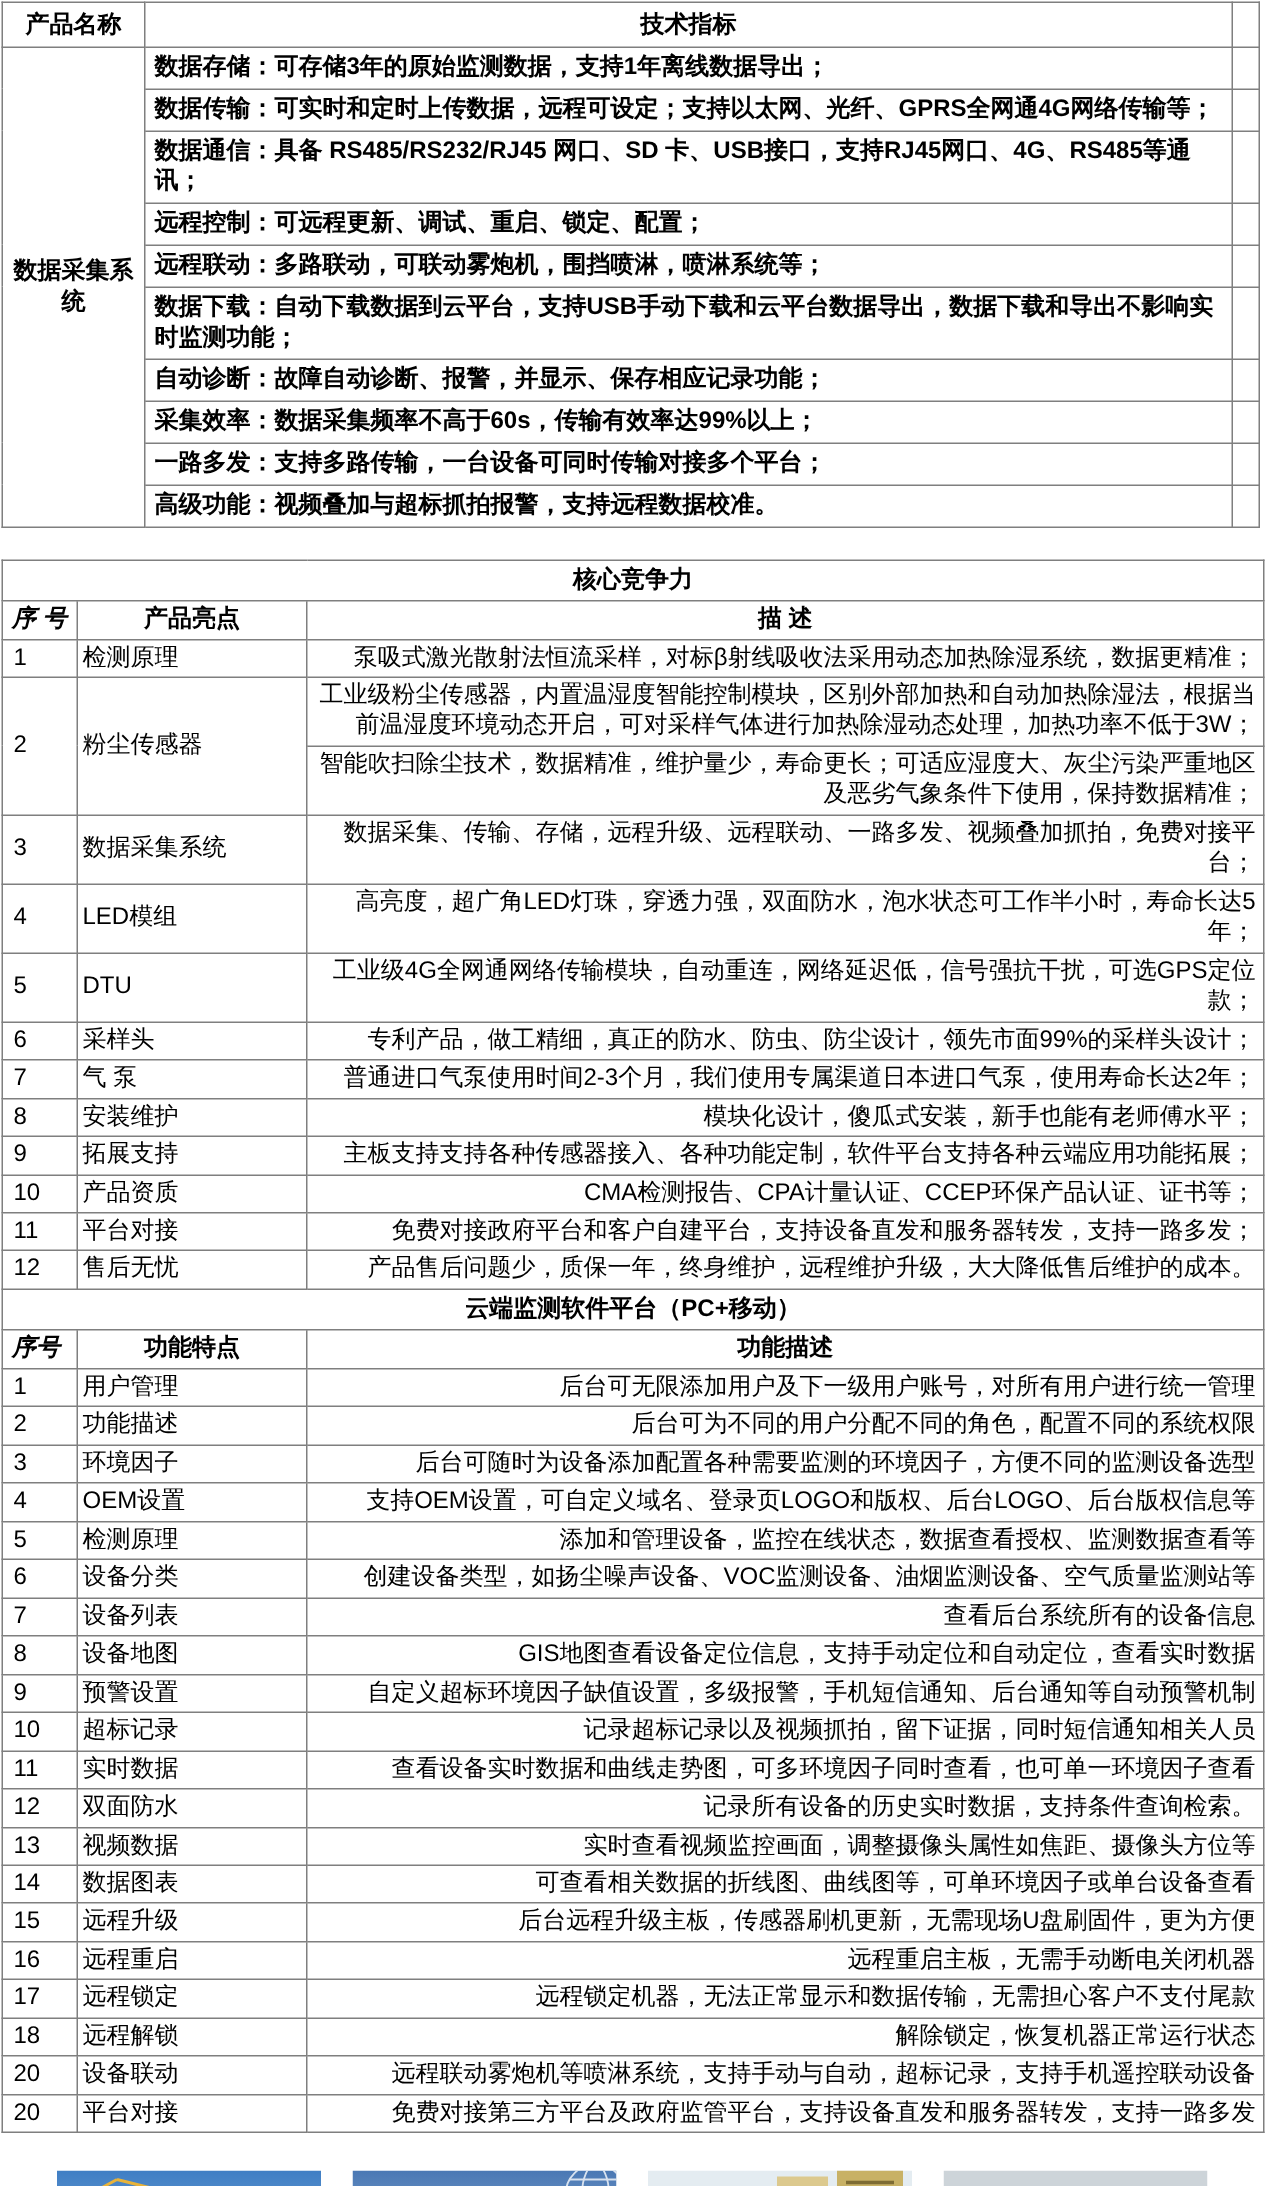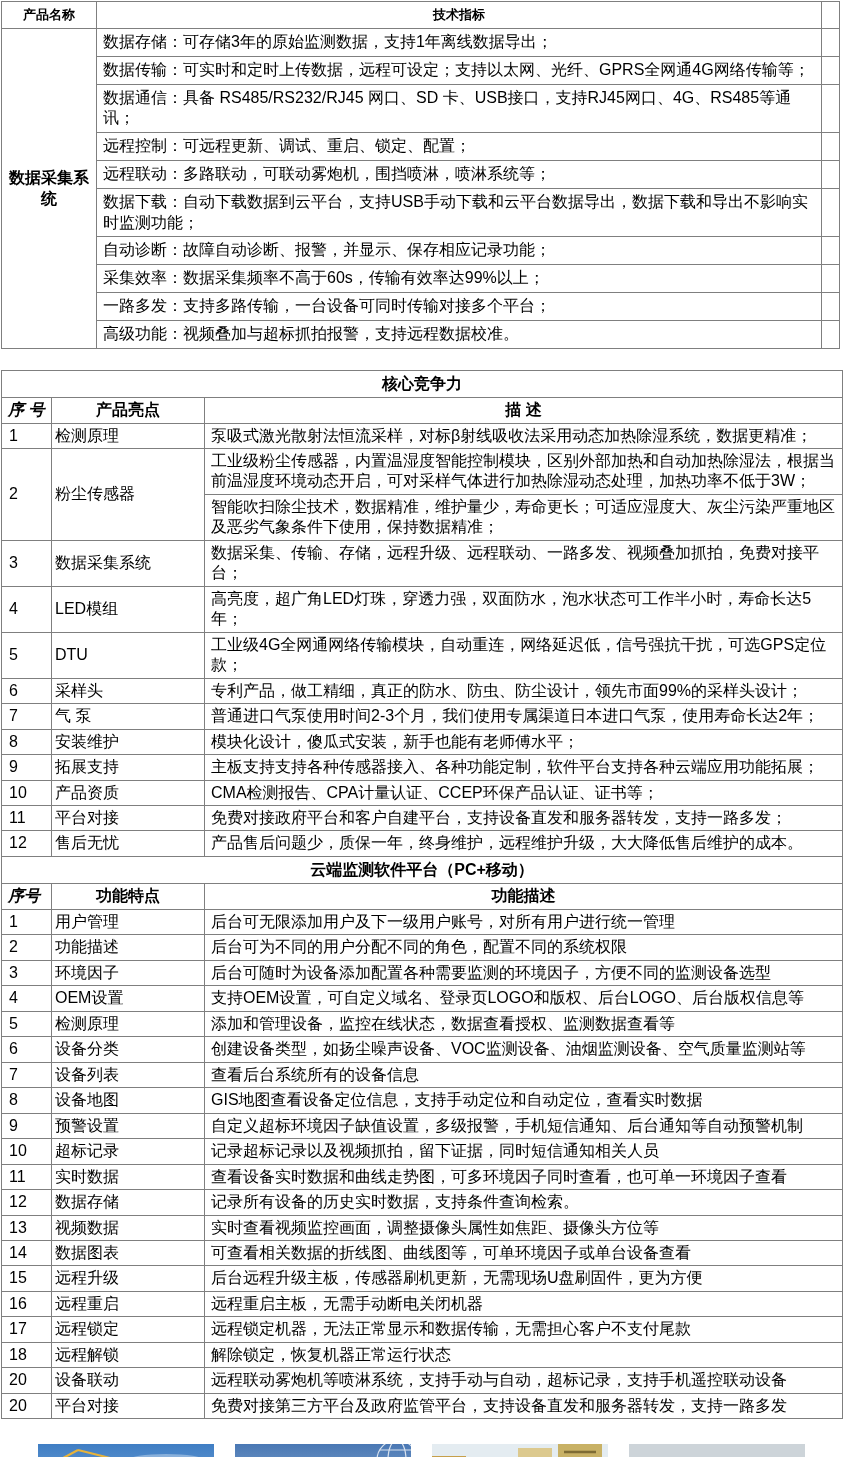--- a/index.html
+++ b/index.html
@@ -8,34 +8,34 @@
     font-family:"Liberation Sans","DejaVu Sans",sans-serif;
     font-size:16px;
   }
   .page { width:844px; min-height:1457px; overflow:hidden; }
 
   table.t { border-collapse:collapse; table-layout:fixed; }
   table.t th, table.t td { border:1px solid #7f7f7f; vertical-align:middle; overflow:hidden; word-break:break-all; }
 
   
   .tech { width:838px; margin:1px 0 0 1px; }
-  .tech th { font-weight:bold; padding:4px 2px; text-align:center; font-size:13px; }
-  .tech td.spec { padding:3px 4px 3px 6px; line-height:1.30; text-align:left; }
+  .tech th { font-weight:bold; padding:4px 2px; text-align:center; font-size:16px; }
+  .tech td.spec { padding:3px 4px 3px 6px; line-height:1.30; text-align:left;font-weight:bold; }
   .tech td.name-cell { font-weight:bold; text-align:center; padding:2px; line-height:1.35; }
   .tech td.nc { padding:0; }
 
   
   .main { width:841px; margin:21px 0 0 1px; }
   .main td, .main th { line-height:1.28; }
   .main .title-cell { text-align:center; font-weight:bold; padding:3px 2px; }
   .main th { font-weight:bold; padding:2px 3px; }
   .main th.h-no { text-align:left; padding-left:6px;font-style:italic; }
   .main td.c-no { padding:2px 2px 2px 7px; text-align:left; }
   .main td.c-mid { padding:2px 3px; }
-  .main td.c-desc { padding:2px 5px 2px 6px; text-align:left;margin-left:16px; }
+  .main td.c-desc { padding:2px 5px 2px 6px; text-align:right;margin-left:16px; }
 
   
   .gallery { margin:25px 0 0 38px; display:flex; gap:21px; }
   .gallery figure { margin:0; width:176px; }
   .photo { width:176px; height:138px; display:block; }
 </style>
 </head>
 <body>
 
 <div class="page">
@@ -248,21 +248,21 @@
         </tr>
 
         <tr>
           <td class="c-no">11</td>
           <td class="c-mid">实时数据</td>
           <td class="c-desc">查看设备实时数据和曲线走势图，可多环境因子同时查看，也可单一环境因子查看</td>
         </tr>
 
         <tr>
           <td class="c-no">12</td>
-          <td class="c-mid">数据存储</td>
+          <td class="c-mid">双面防水</td>
           <td class="c-desc">记录所有设备的历史实时数据，支持条件查询检索。</td>
         </tr>
 
         <tr>
           <td class="c-no">13</td>
           <td class="c-mid">视频数据</td>
           <td class="c-desc">实时查看视频监控画面，调整摄像头属性如焦距、摄像头方位等</td>
         </tr>
 
         <tr>

